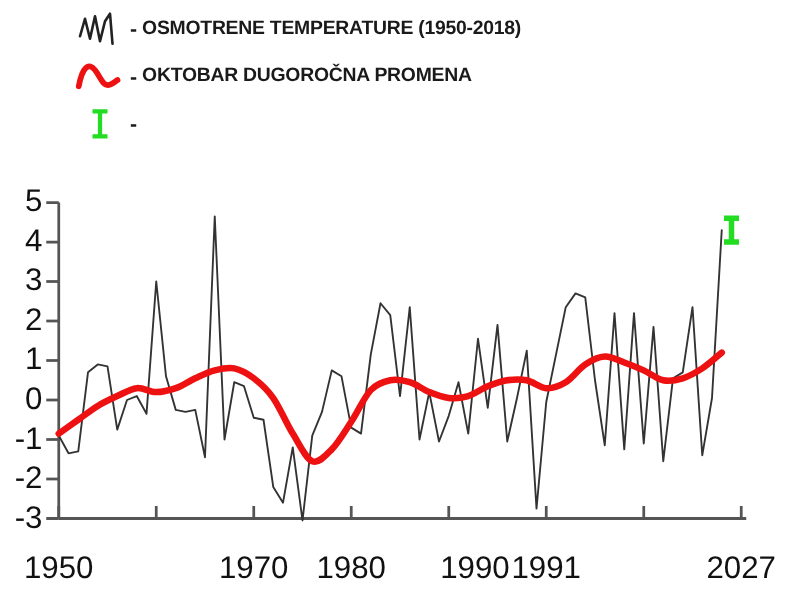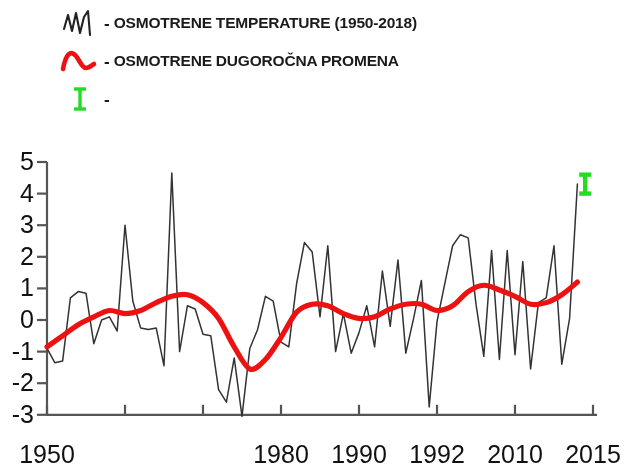--- a/index.html
+++ b/index.html
@@ -118,21 +118,21 @@
       <span class="legend-label">OSMOTRENE TEMPERATURE (1950-2018)</span>
     </div>
 
     <div class="legend-row r2">
       <span class="legend-glyph">
         <svg width="40" height="28" viewBox="0 0 40 28">
           <path d="M3,22 C6,6 11,3 16,9 C20,14 22,21 26,21 C29,21 31,19 34,17" fill="none" stroke="#ee1111" stroke-width="4.6" stroke-linecap="round" stroke-linejoin="round"></path>
         </svg>
       </span>
       <span class="legend-dash">-</span>
-      <span class="legend-label">OSMOTRENE DUGOROČNA PROMENA</span>
+      <span class="legend-label">OKTOBAR DUGOROČNA PROMENA</span>
     </div>
 
     <div class="legend-row r3">
       <span class="legend-glyph">
         <svg width="40" height="28" viewBox="0 0 40 28">
           <line x1="20" y1="4" x2="20" y2="24" stroke="#22dd22" stroke-width="3.4"></line>
           <line x1="14" y1="4" x2="26" y2="4" stroke="#22dd22" stroke-width="3.4"></line>
           <line x1="14" y1="24" x2="26" y2="24" stroke="#22dd22" stroke-width="3.4"></line>
         </svg>
       </span>
@@ -185,20 +185,20 @@
           <line x1="585.1999999999999" y1="48.640000000000015" x2="585.1999999999999" y2="67.6" stroke="#22dd22" stroke-width="4.4"></line>
           <line x1="579.1999999999999" y1="48.640000000000015" x2="591.1999999999999" y2="48.640000000000015" stroke="#22dd22" stroke-width="4.4"></line>
           <line x1="579.1999999999999" y1="67.6" x2="591.1999999999999" y2="67.6" stroke="#22dd22" stroke-width="4.4"></line>
         </g>
     </svg>
   </div>
 
   <div class="xlabels">
       <div class="tick-label-x" style="left: 47px; top: 2px;">1950</div>
       <div class="tick-label-x" style="left: 125px; top: 2px; margin-top: 28px;">1960</div>
+      <div class="tick-label-x" style="left: 203px; top: 2px;">1970</div>
       <div class="tick-label-x" style="left: 281px; top: 2px;">1980</div>
-      <div class="tick-label-x" style="left: 359px; top: 2px;">1990</div>
-      <div class="tick-label-x" style="left: 437px; top: 2px;">1992</div>
-      <div class="tick-label-x" style="left: 515px; top: 2px;">2010</div>
-      <div class="tick-label-x" style="left: 593px; top: 2px;">2015</div>
+      <div class="tick-label-x" style="left: 380px; top: 2px;">1990</div>
+      <div class="tick-label-x" style="left: 437px; top: 2px;">1991</div>
+      <div class="tick-label-x" style="left: 593px; top: 2px;">2027</div>
     </div>
 
 </div>
 
 </body></html>

